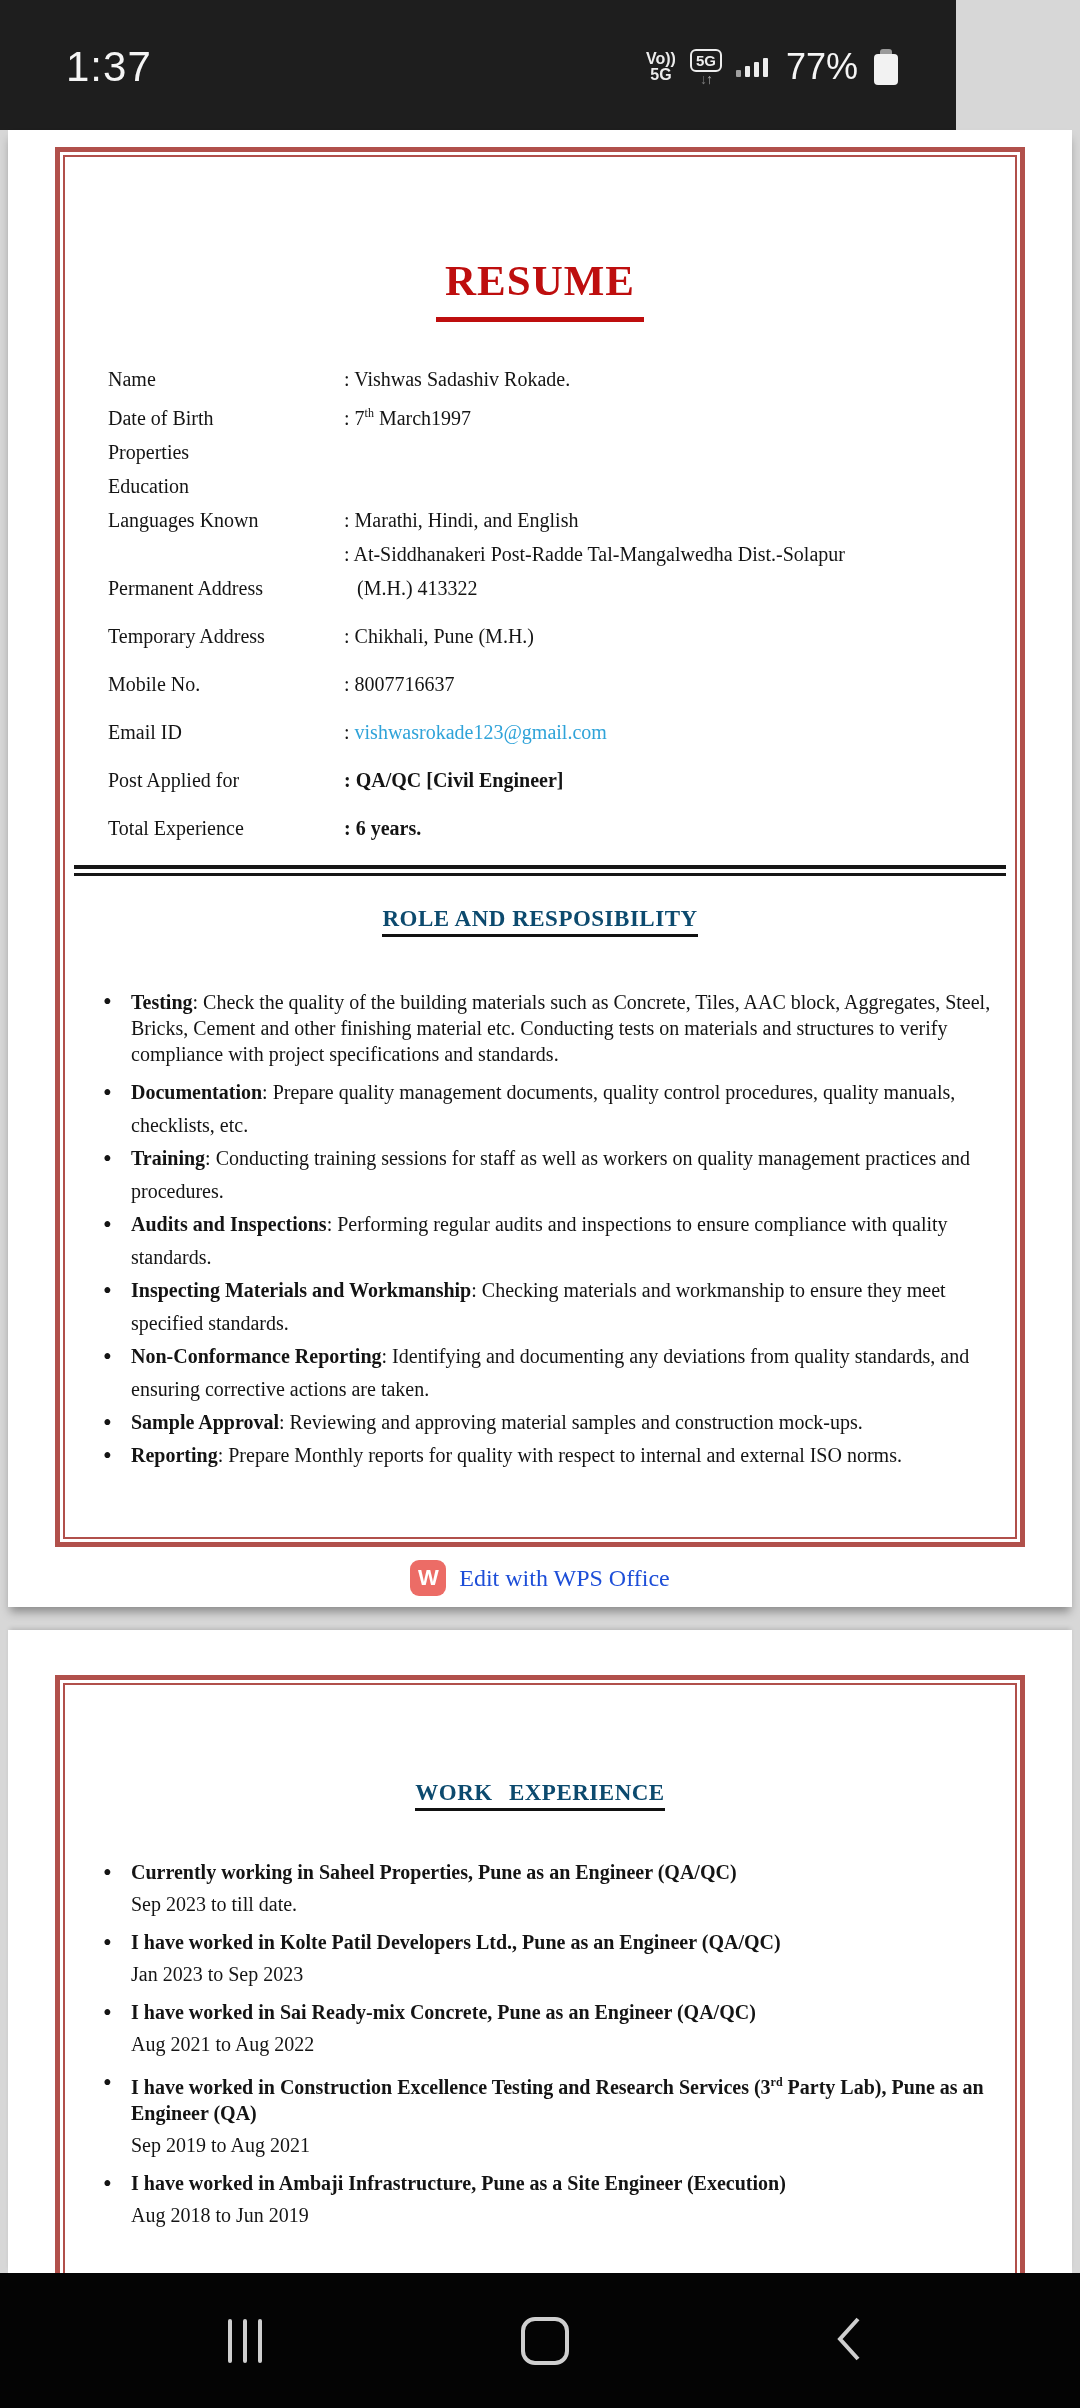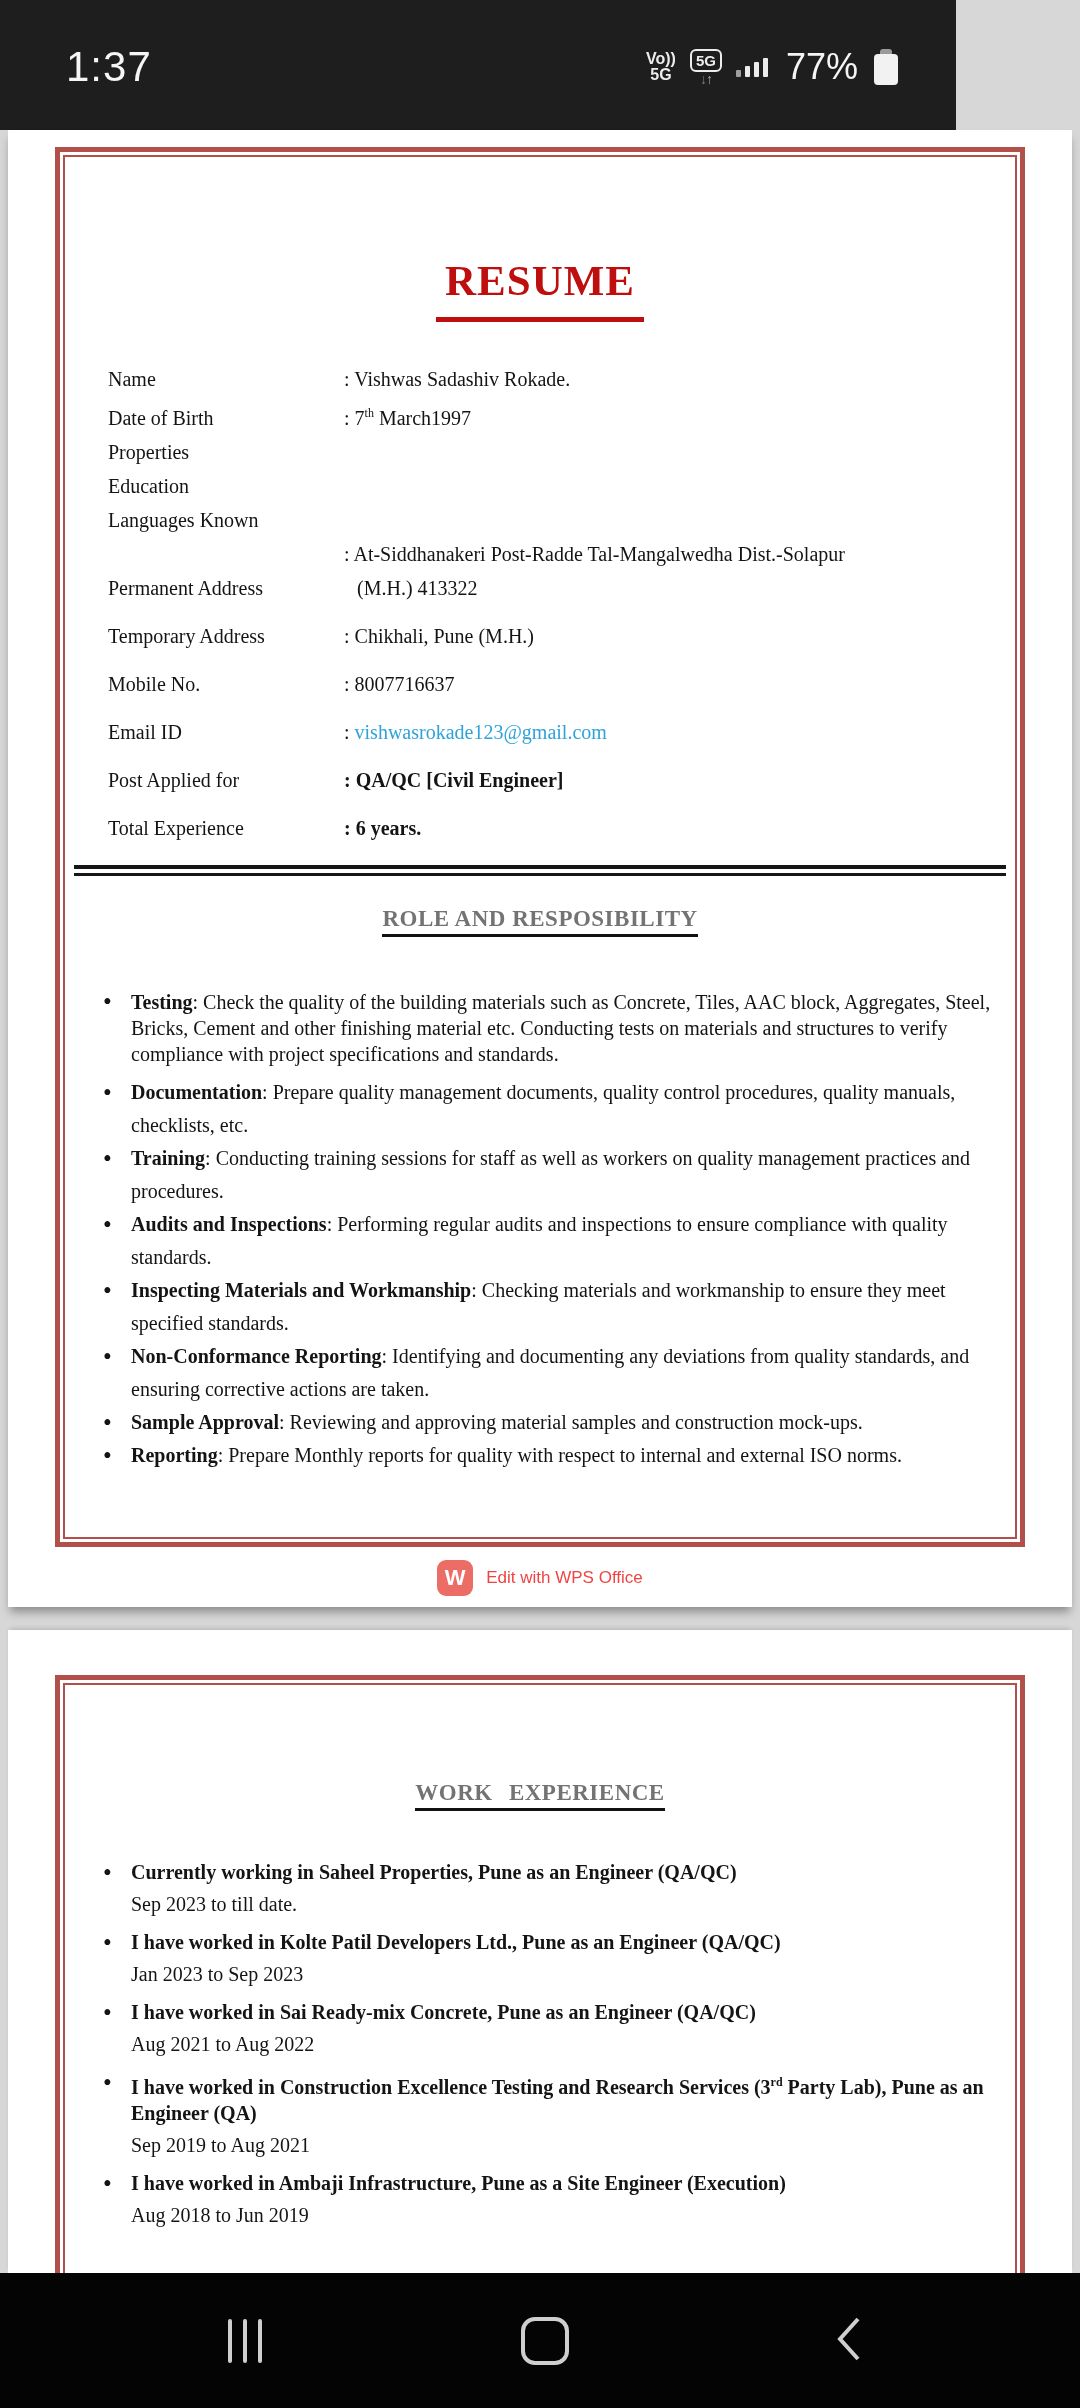--- a/index.html
+++ b/index.html
@@ -63,21 +63,21 @@
   .d-value { flex:1; }
   .d-value .vline { display:block; }
   .d-value .vline2 { display:block; padding-left:13px; }
   .bold { font-weight:bold; }
   .email-link { color:#2fa3d9; }
 
   .double-rule { margin:20px 14px 0 14px; height:4px;
     border-top:4px solid #161616; border-bottom:3px solid #161616; }
 
   .sec-title { margin:0; text-align:center; font-size:23px; font-weight:bold;
-               color:#737373; letter-spacing:0.5px; }
+               color:#0c4a6e; letter-spacing:0.5px; }
   .sec-title span { display:inline-block; border-bottom:3px solid #111; padding-bottom:2px; }
   .role-head { padding-top:30px; }
   .work-head { padding-top:100px; }
   .work-head span { word-spacing:10px; }
 
   ul.doc-list { list-style:none; margin:52px 0 0 0; padding:0 16px 0 38px; font-size:20px; color:#141414; }
   ul.doc-list li { position:relative; padding-left:33px; }
   ul.doc-list li::before { content:"\2022"; position:absolute; left:5px; font-size:1.25em; }
   .r-item { line-height:33px; }
   .r-item.tight { line-height:26px; margin-bottom:9px; }
@@ -87,21 +87,21 @@
   .w-date  { line-height:26px; margin-bottom:12px; }
   sup { font-size:0.6em; }
 
   
   .wps-banner { position:absolute; left:0; right:0; top:1428px; height:40px;
     display:flex; align-items:center; justify-content:center; gap:13px;
     font-family:"Liberation Sans", sans-serif; cursor:pointer; }
   .wps-icon { width:36px; height:36px; border-radius:9px; background:#ec6c66; color:#fff;
     display:flex; align-items:center; justify-content:center;
     font-weight:bold; font-size:22px; line-height:36px; }
-  .wps-label { color:#ef4444; font-size:17px; }
+  .wps-label { color:#1d4ed8; font-size:24px;font-family:Liberation Serif, serif; }
 
   
   .nav-bar { position:absolute; left:0; bottom:0; width:1080px; height:135px; background:#040404; }
   .nav-btn { position:absolute; top:50%; transform:translate(-50%,-50%); cursor:pointer; }
   .nav-recents { left:245px; }
   .nav-home { left:545px; }
   .nav-back { left:848px; }
   .recents-icon { display:flex; gap:11px; }
   .recents-icon i { display:block; width:4px; height:44px; background:#cfcfcf; border-radius:2px; }
   .home-icon { width:40px; height:40px; border:4px solid #cfcfcf; border-radius:14px; }
@@ -155,20 +155,21 @@
             <span class="d-value"><span>: 7</span><sup>th</sup><span> March1997</span></span>
           </div>
           <div class="d-row">
             <span class="d-label">Properties</span>
           </div>
           <div class="d-row">
             <span class="d-label">Education</span>
           </div>
           <div class="d-row">
             <span class="d-label">Languages Known</span>
+            <span class="d-value">: Marathi, Hindi, and English</span>
           </div>
           <div class="d-row">
             <span class="d-label">Permanent Address</span>
             <span class="d-value">
               <span class="vline">: At-Siddhanakeri Post-Radde Tal-Mangalwedha Dist.-Solapur</span>
               <span class="vline2">(M.H.) 413322</span>
             </span>
           </div>
           <div class="d-row g2">
             <span class="d-label">Temporary Address</span>

